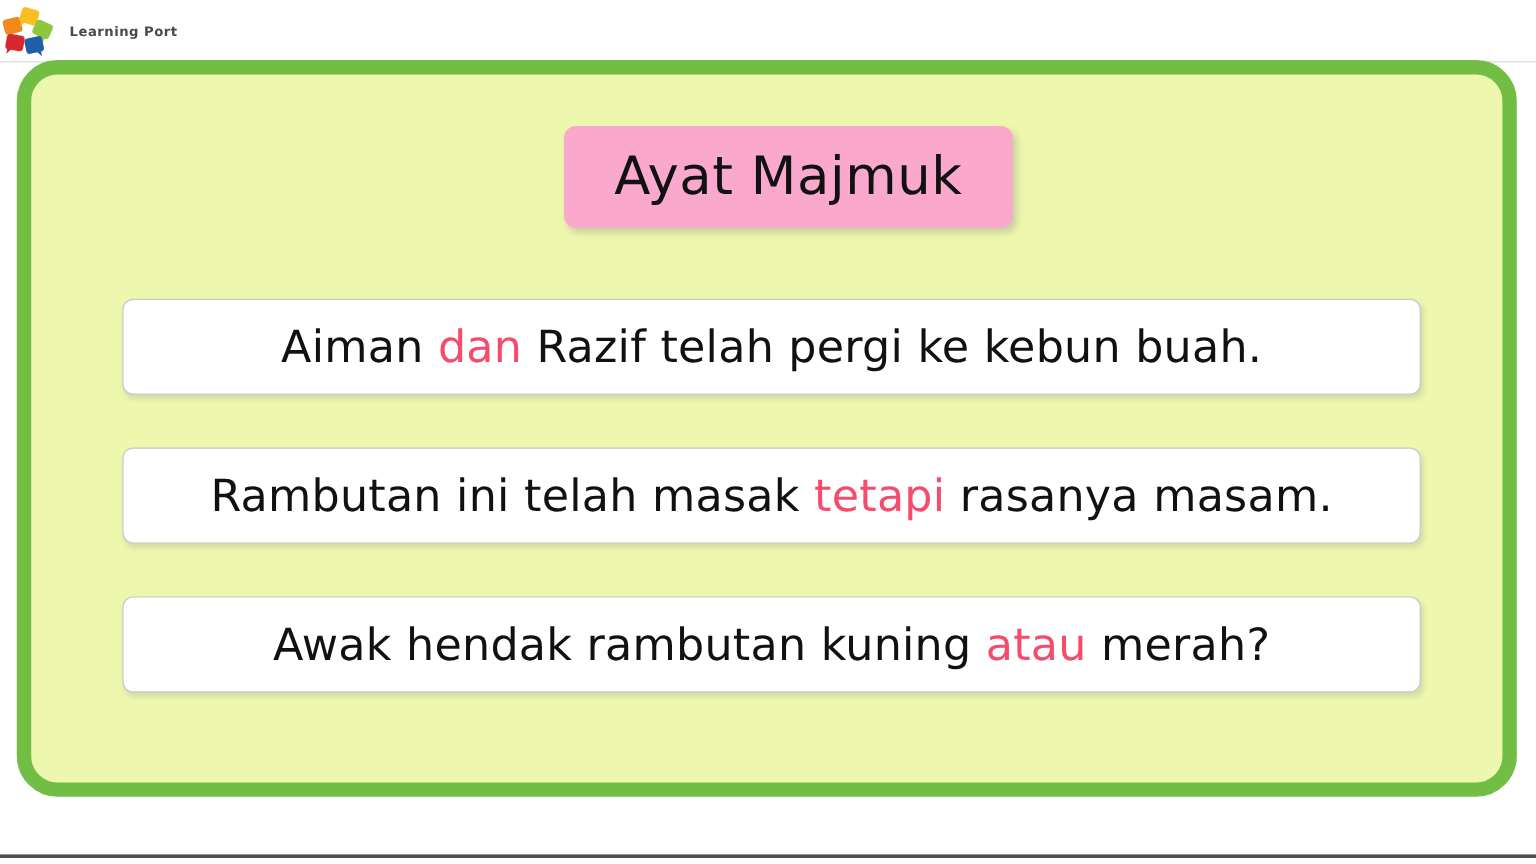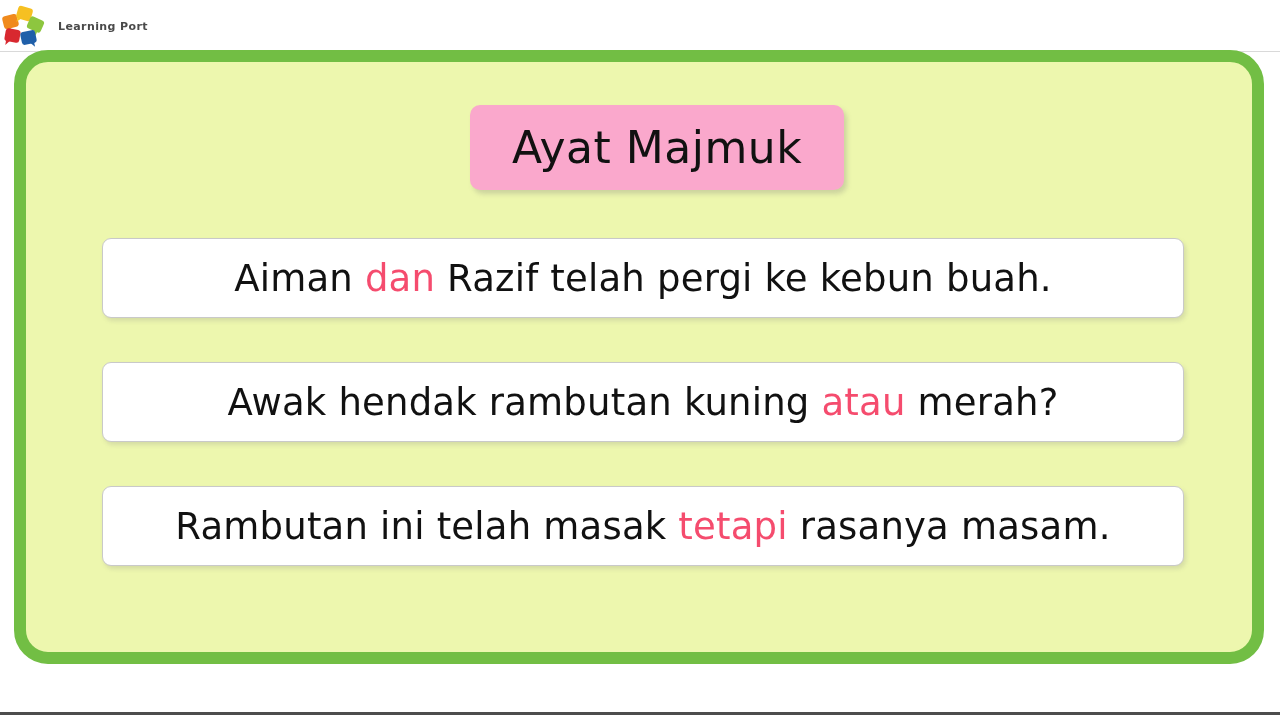--- a/index.html
+++ b/index.html
@@ -119,21 +119,21 @@
     font-weight: 400;
     color: #111111;
     letter-spacing: 0.5px;
     line-height: 1;
   }
 
   
   .cards {
     position: absolute;
     left: 76px;
-    top: 176px;
+    top: 187px;
     width: 1082px;
   }
 
   .card {
     width: 1082px;
     height: 80px;
     background: #FFFFFF;
     border: 1px solid #c9c9c9;
     border-radius: 9px;
     display: flex;
@@ -191,28 +191,28 @@
       <div class="cards">
 
         <div class="card">
           <div class="sentence">
             <span>Aiman </span><span class="kw">dan</span><span> Razif telah pergi ke kebun buah.</span>
           </div>
         </div>
 
         <div class="card">
           <div class="sentence">
+            <span>Rambutan ini telah masak </span><span class="kw">tetapi</span><span> rasanya masam.</span>
+          </div>
+        </div>
+
+        <div class="card">
+          <div class="sentence">
             <span>Awak hendak rambutan kuning </span><span class="kw">atau</span><span> merah?</span>
           </div>
         </div>
 
-        <div class="card">
-          <div class="sentence">
-            <span>Rambutan ini telah masak </span><span class="kw">tetapi</span><span> rasanya masam.</span>
-          </div>
-        </div>
-
       </div>
     </div>
   </div>
 
   <div class="bottom-rule"></div>
 </div>
 
 </body></html>

